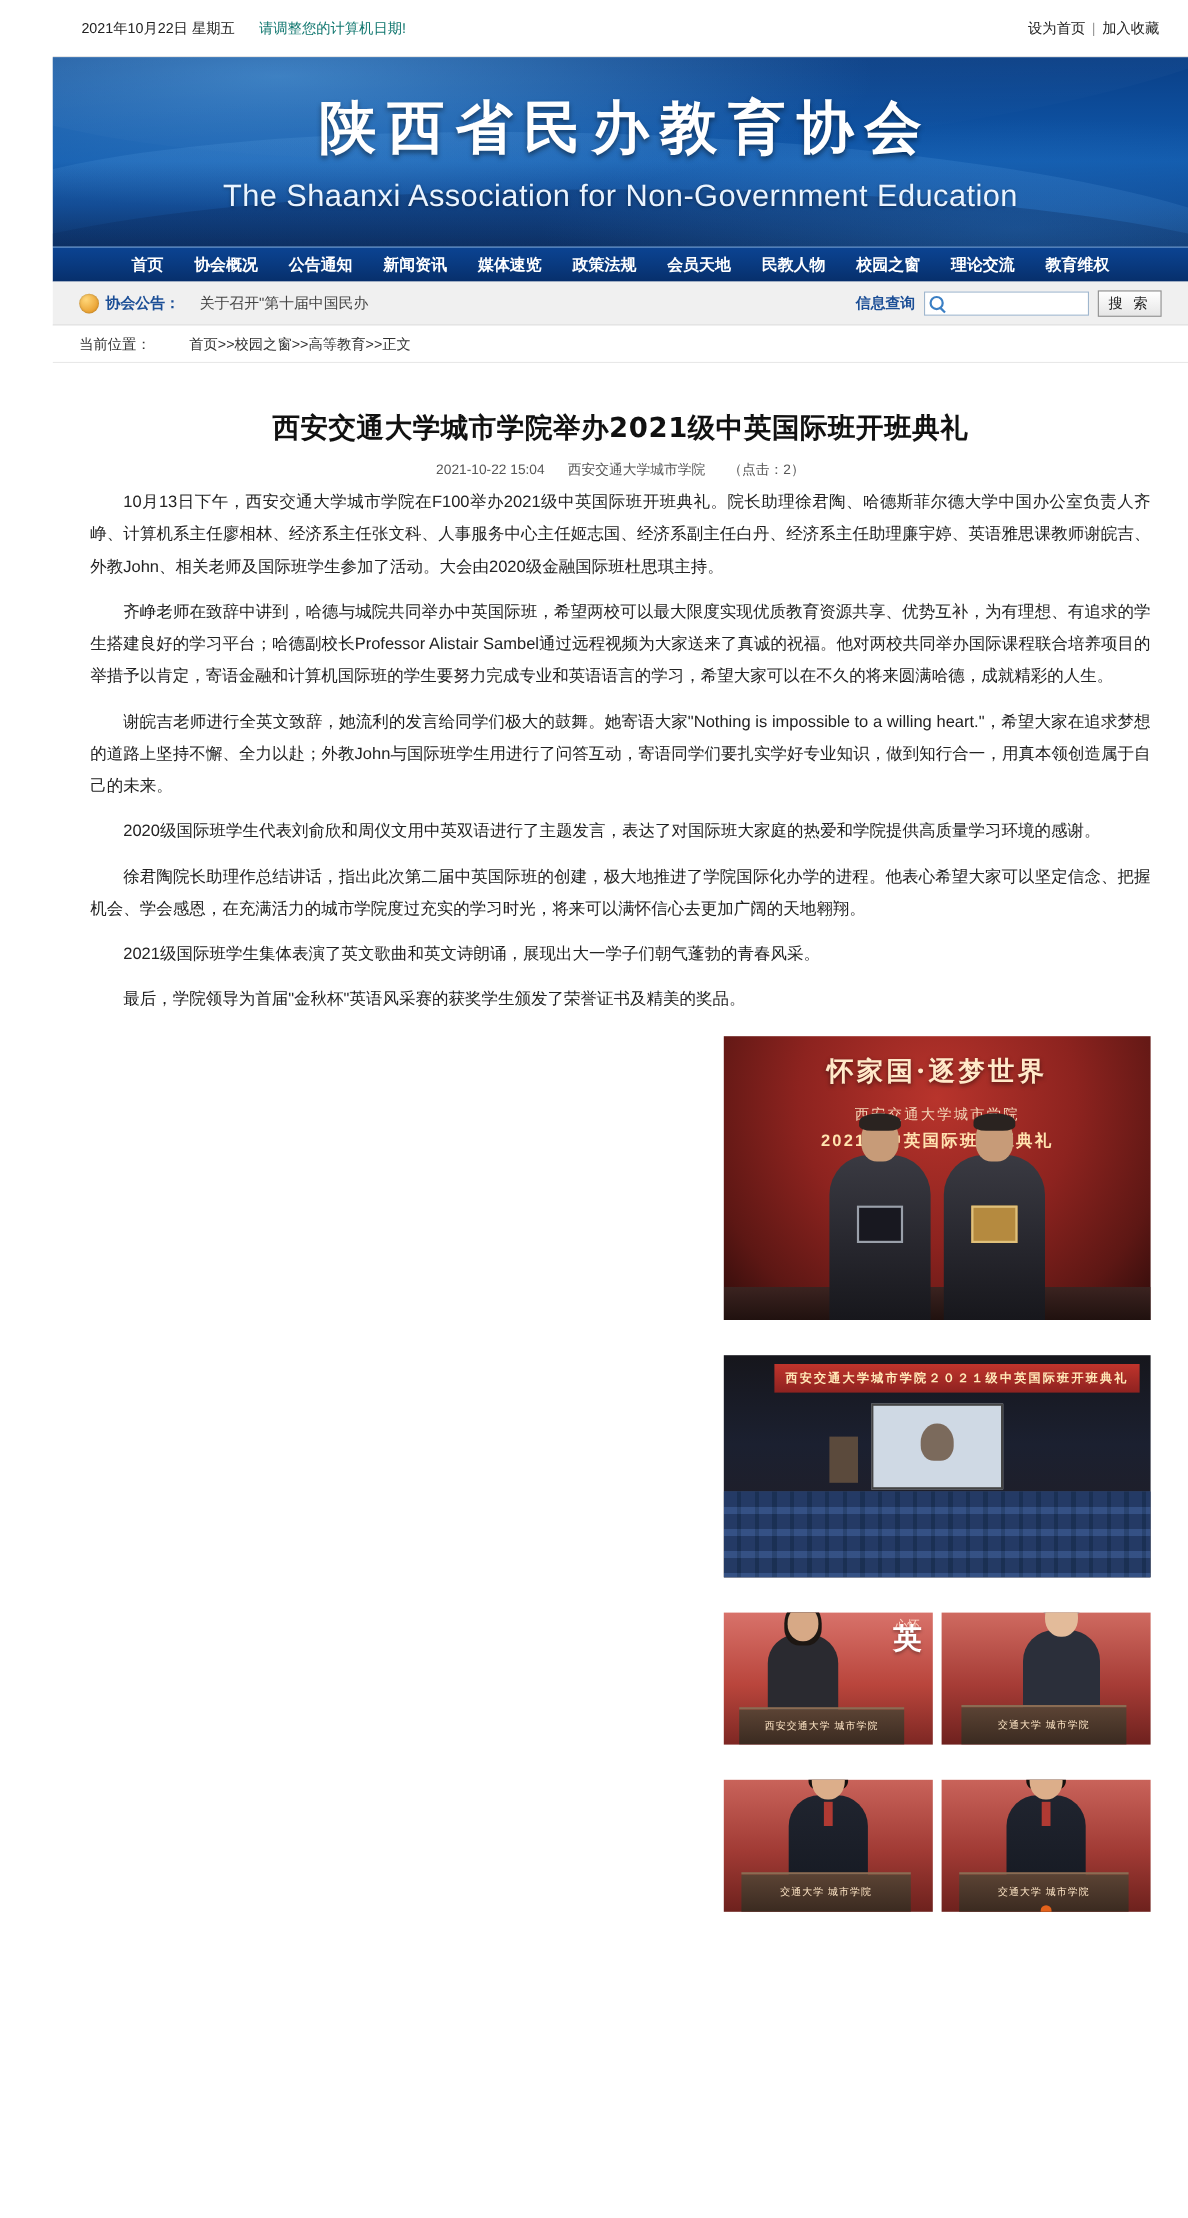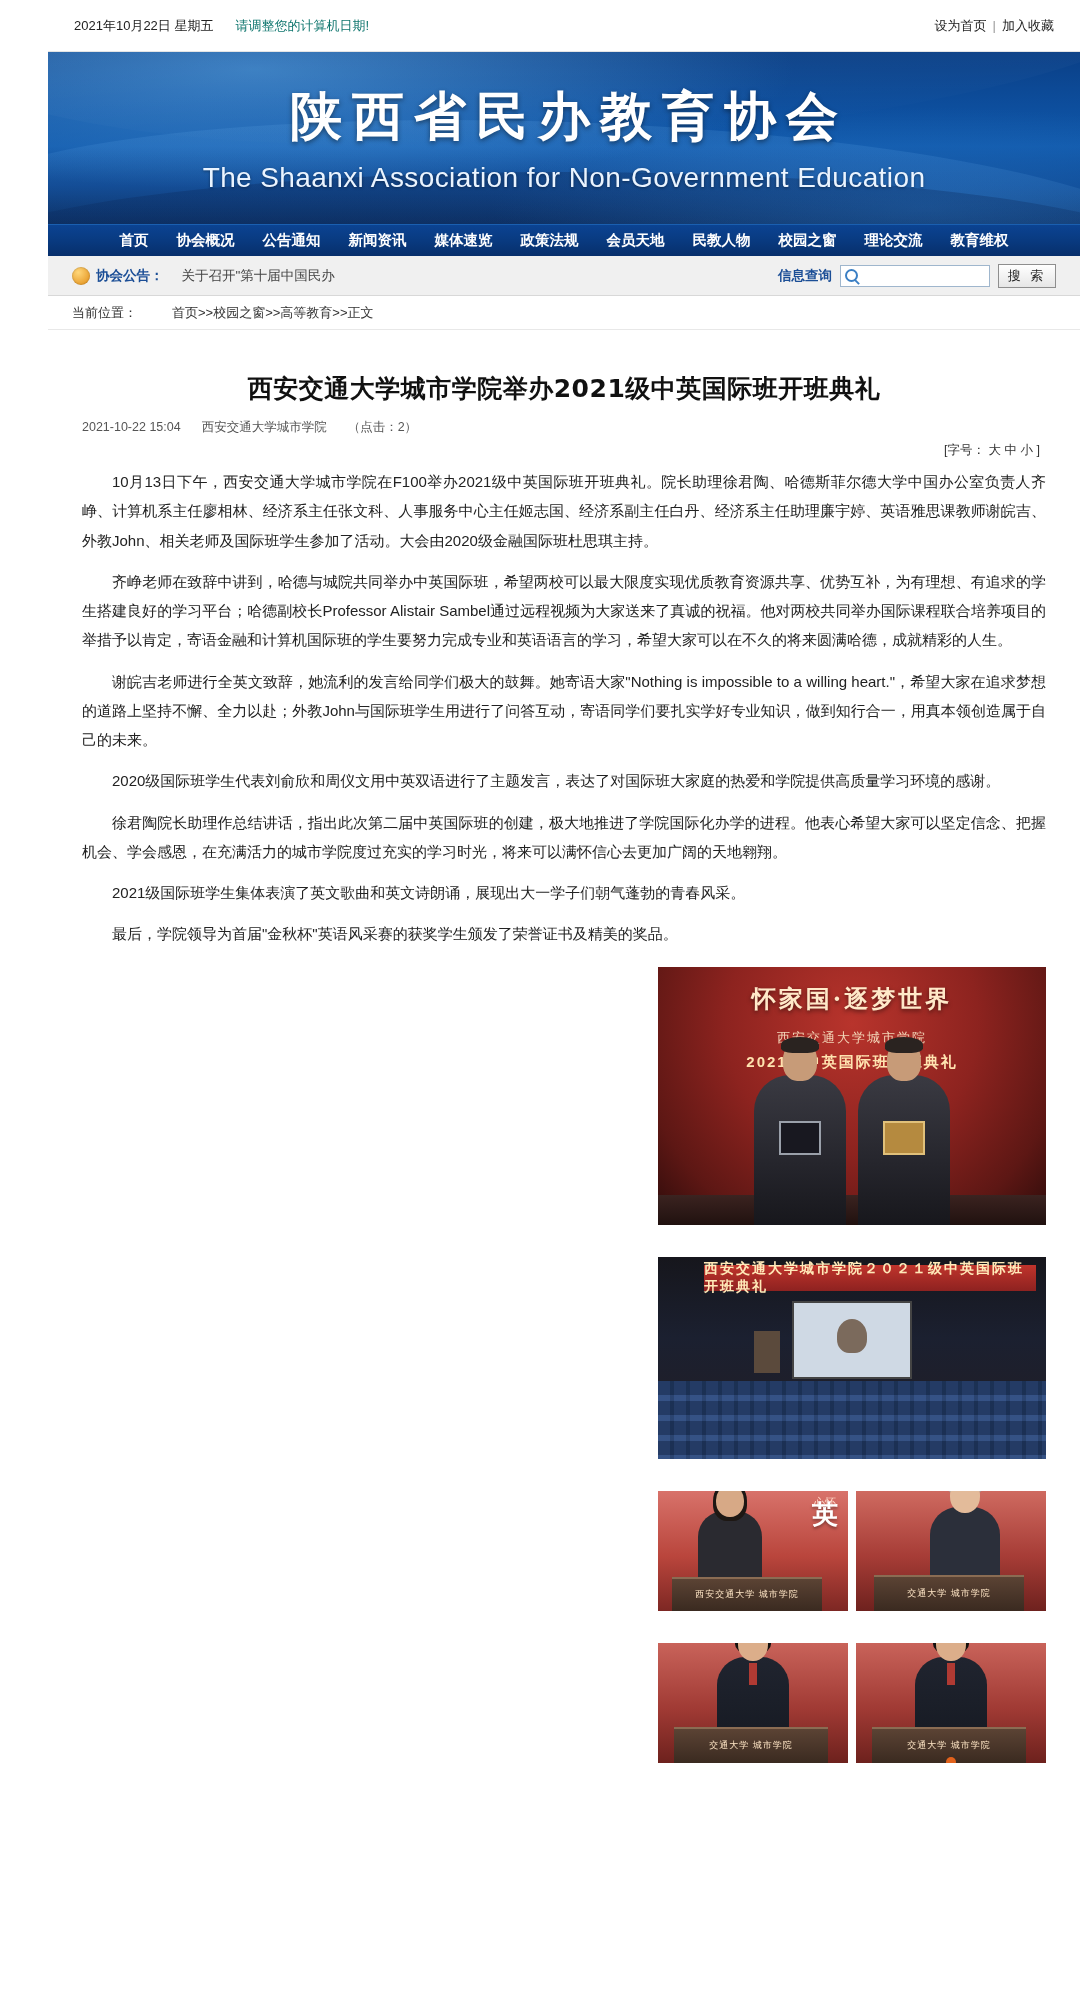--- a/index.html
+++ b/index.html
@@ -140,21 +140,21 @@
   .art-title {
     text-align: center;
     font-size: 25px;
     font-weight: bold;
     color: #111;
     letter-spacing: 0.5px;
     margin: 16px 0 14px 0;
     font-family: "DejaVu Sans", "Liberation Sans", sans-serif;
   }
   .art-meta {
-    text-align: left;
+    text-align: center;
     font-size: 12.5px;
     color: #555;
     margin-bottom: 6px;
   }
   .art-meta .gap { display: inline-block; width: 14px; }
   .fontsize-row {
     text-align: right;
     font-size: 12.5px;
     color: #333;
     padding-right: 6px;
@@ -222,21 +222,21 @@
   .p1 .floor {
     position: absolute; left: 0; right: 0; bottom: 0; height: 30px;
     background: linear-gradient(180deg, #3b2320, #20110f);
   }
 
   
   .p2 { background: linear-gradient(180deg, #16161c 0%, #1b2030 40%, #231d22 100%); }
   .p2 .banner2 {
     position: absolute; top: 8px; left: 10px; right: 10px; height: 26px;
     background: linear-gradient(180deg,#c0342c,#8e2220);
-    color: #ffe9b8; font-size: 14px; font-weight: bold; letter-spacing: 2px;
+    color: #ffe9b8; font-size: 11px; font-weight: bold; letter-spacing: 2px;
     display: flex; align-items: center; justify-content: center; margin-left: 36px;
   }
   .p2 .screen {
     position: absolute; top: 44px; left: 50%; transform: translateX(-50%);
     width: 120px; height: 78px; background: #cfd9e4; border: 2px solid #444;
   }
   .p2 .screen .figure {
     position: absolute; top: 16px; left: 50%; transform: translateX(-50%);
     width: 30px; height: 34px; border-radius: 50% 50% 40% 40%;
     background: #7b6a5c;
@@ -415,27 +415,20 @@
     <h1 class="art-title">西安交通大学城市学院举办2021级中英国际班开班典礼</h1>
 
     <div class="art-meta">
       <span>2021-10-22 15:04</span>
       <span class="gap"></span>
       <span>西安交通大学城市学院</span>
       <span class="gap"></span>
       <span>（点击：2）</span>
     </div>
 
-    <div class="fontsize-row">
-      <span>[字号：</span>
-      <a href="#">大</a>
-      <a href="#">中</a>
-      <a href="#">小</a>
-      <span>]</span>
-    </div>
 
     <div class="art-body">
       <p>10月13日下午，西安交通大学城市学院在F100举办2021级中英国际班开班典礼。院长助理徐君陶、哈德斯菲尔德大学中国办公室负责人齐峥、计算机系主任廖相林、经济系主任张文科、人事服务中心主任姬志国、经济系副主任白丹、经济系主任助理廉宇婷、英语雅思课教师谢皖吉、外教John、相关老师及国际班学生参加了活动。大会由2020级金融国际班杜思琪主持。</p>
       <p>齐峥老师在致辞中讲到，哈德与城院共同举办中英国际班，希望两校可以最大限度实现优质教育资源共享、优势互补，为有理想、有追求的学生搭建良好的学习平台；哈德副校长Professor Alistair Sambel通过远程视频为大家送来了真诚的祝福。他对两校共同举办国际课程联合培养项目的举措予以肯定，寄语金融和计算机国际班的学生要努力完成专业和英语语言的学习，希望大家可以在不久的将来圆满哈德，成就精彩的人生。</p>
       <p>谢皖吉老师进行全英文致辞，她流利的发言给同学们极大的鼓舞。她寄语大家"Nothing is impossible to a willing heart."，希望大家在追求梦想的道路上坚持不懈、全力以赴；外教John与国际班学生用进行了问答互动，寄语同学们要扎实学好专业知识，做到知行合一，用真本领创造属于自己的未来。</p>
       <p>2020级国际班学生代表刘俞欣和周仪文用中英双语进行了主题发言，表达了对国际班大家庭的热爱和学院提供高质量学习环境的感谢。</p>
       <p>徐君陶院长助理作总结讲话，指出此次第二届中英国际班的创建，极大地推进了学院国际化办学的进程。他表心希望大家可以坚定信念、把握机会、学会感恩，在充满活力的城市学院度过充实的学习时光，将来可以满怀信心去更加广阔的天地翱翔。</p>
       <p>2021级国际班学生集体表演了英文歌曲和英文诗朗诵，展现出大一学子们朝气蓬勃的青春风采。</p>
       <p>最后，学院领导为首届"金秋杯"英语风采赛的获奖学生颁发了荣誉证书及精美的奖品。</p>
     </div>

